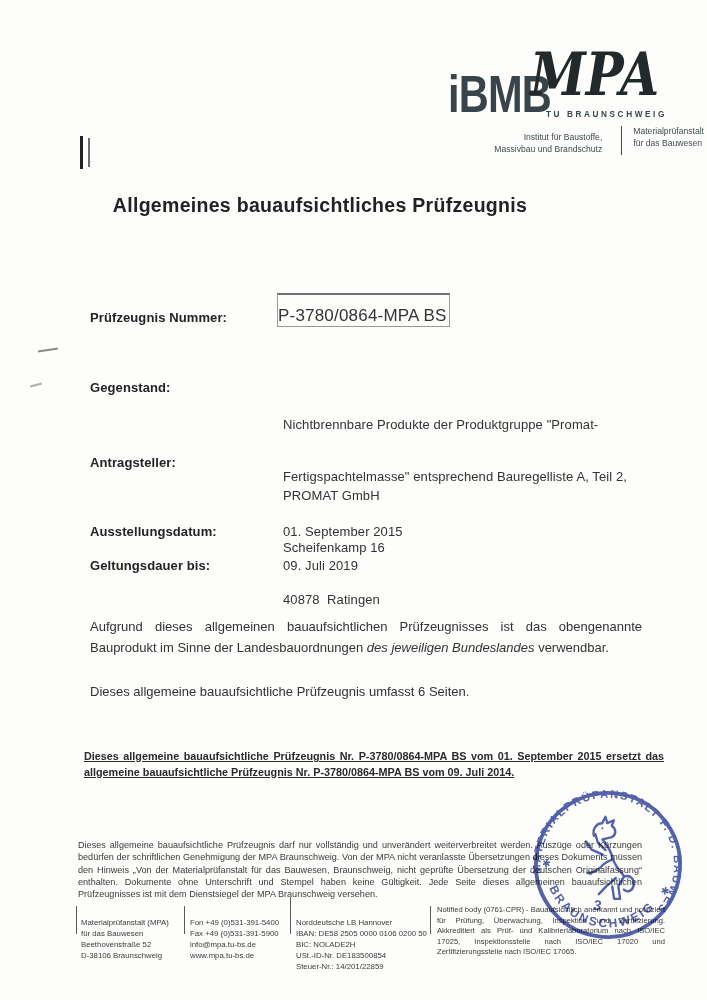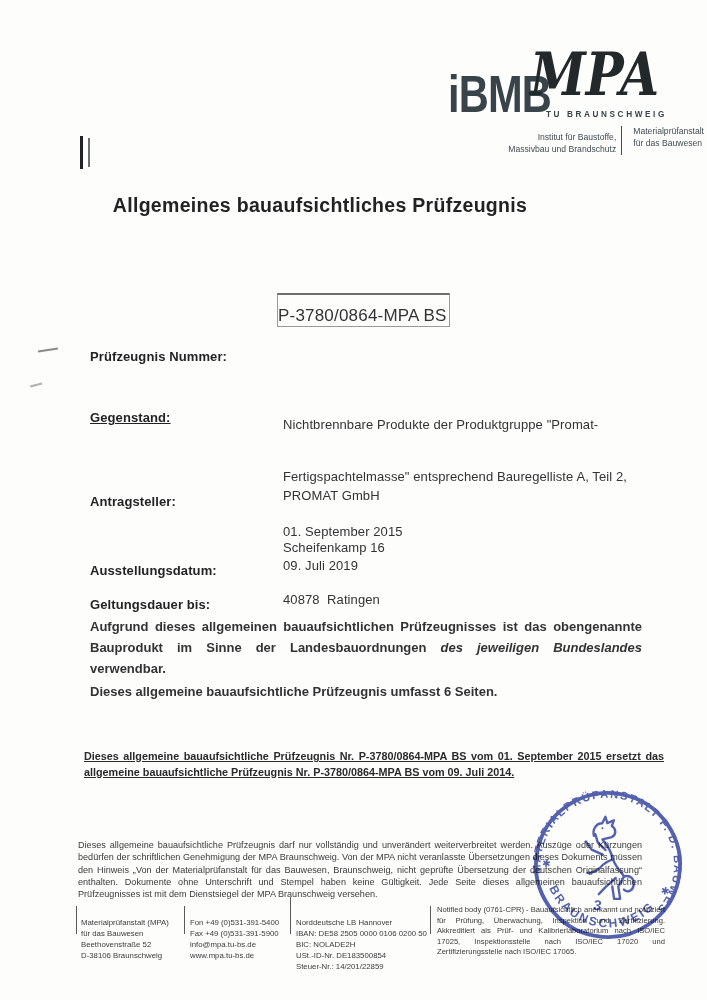--- a/index.html
+++ b/index.html
@@ -11,40 +11,40 @@
   
   .logo{position:absolute;left:440px;top:52px;width:266px;height:128px;}
   .logo-ibmb{position:absolute;left:8px;top:16px;font-size:52px;font-weight:bold;
     color:#39444a;line-height:1;transform:scaleX(.8);transform-origin:left top;letter-spacing:-1px;}
   .logo-mpa{position:absolute;left:90px;top:-8px;font-family:"DejaVu Serif",serif;
     font-style:italic;font-weight:bold;font-size:60px;line-height:1;color:#23282b;
     transform:scaleX(.84);transform-origin:left top;}
   .logo-tu{position:absolute;left:106px;top:58px;font-size:8.2px;font-weight:bold;
     letter-spacing:2.6px;color:#39444a;}
   .logo-sub{position:absolute;top:74px;right:2px;display:flex;font-size:8.6px;
-    color:#414c50;line-height:11.5px;}
+    color:#414c50;line-height:11.5px;gap:14px;}
   .sub-left{text-align:right;margin-top:6px;}
   .sub-right{border-left:1px solid #414c50;margin-left:5px;padding-left:11px;}
   
   .punch1{left:80px;top:136px;width:2.5px;height:33px;background:#1f2326;}
   .punch2{left:88px;top:138px;width:1.5px;height:29px;background:#6b6f72;}
   .dash1{left:38px;top:349px;width:20px;height:2px;background:#8a8a8a;transform:rotate(-8deg);}
   .dash2{left:30px;top:384px;width:12px;height:1.5px;background:#b0b0b0;transform:rotate(-14deg);}
   
   .title{left:0;top:194px;width:640px;text-align:center;font-size:19.5px;
     font-weight:bold;letter-spacing:.3px;color:#222;}
   
-  .label{left:90px;font-size:13px;font-weight:bold;color:#232323;letter-spacing:.1px;margin-top:39px;}
+  .label{left:90px;font-size:13px;font-weight:bold;color:#232323;letter-spacing:.1px;}
   .value{left:283px;font-size:13px;color:#333;white-space:pre-wrap;letter-spacing:.1px;}
   .vline{line-height:22px;}
   .num-box{left:277px;top:293px;width:173px;height:34px;border:1.2px solid #9a9a9a;
     border-top:2.2px solid #6f6f6f;box-sizing:border-box;text-align:left;
     line-height:42px;font-size:17px;color:#333;letter-spacing:.2px;}
   
-  .para{left:90px;width:552px;font-size:13px;line-height:21px;text-align:justify;color:#333;font-weight:bold;}
+  .para{left:90px;width:552px;font-size:13px;line-height:21px;text-align:justify;color:#333;}
   .para .it{font-style:italic;}
   .bold-para{left:84px;width:580px;font-size:10.8px;font-weight:bold;line-height:15.5px;
     text-align:justify;color:#2a2a2a;text-decoration:underline;}
   .fine{left:78px;width:564px;font-size:9.1px;line-height:12.3px;text-align:justify;color:#3a3a3a;}
   
   .sep{width:1px;background:#5a5a5a;}
   .fcol{font-size:7.8px;line-height:11px;color:#3a3a3a;}
   .fcol4{font-size:7.6px;line-height:10.6px;color:#3a3a3a;}
   
   .stamp{left:528px;top:785px;width:160px;height:160px;transform:rotate(10deg);
@@ -74,21 +74,21 @@
         <div>für das Bauwesen</div>
       </div>
     </div>
   </div>
 
   <div class="abs title">Allgemeines bauaufsichtliches Prüfzeugnis</div>
 
   <div class="abs label" style="top:310px;">Prüfzeugnis Nummer:</div>
   <div class="abs num-box">P-3780/0864-MPA BS</div>
 
-  <div class="abs label" style="top:371px;text-decoration:underline;">Gegenstand:</div>
+  <div class="abs label" style="top:380px;">Gegenstand:</div>
   <div class="abs value" style="top:384px;width:370px;">
     <div class="vline">Nichtbrennbare Produkte der Produktgruppe "Promat-</div>
     <div class="vline">Fertigspachtelmasse" entsprechend Bauregelliste A, Teil 2,</div>
   </div>
 
   <div class="abs label" style="top:455px;">Antragsteller:</div>
   <div class="abs value" style="top:455px;width:370px;">
     <div class="vline">PROMAT GmbH</div>
     <div class="vline">Scheifenkamp 16</div>
     <div class="vline">40878  Ratingen</div>

